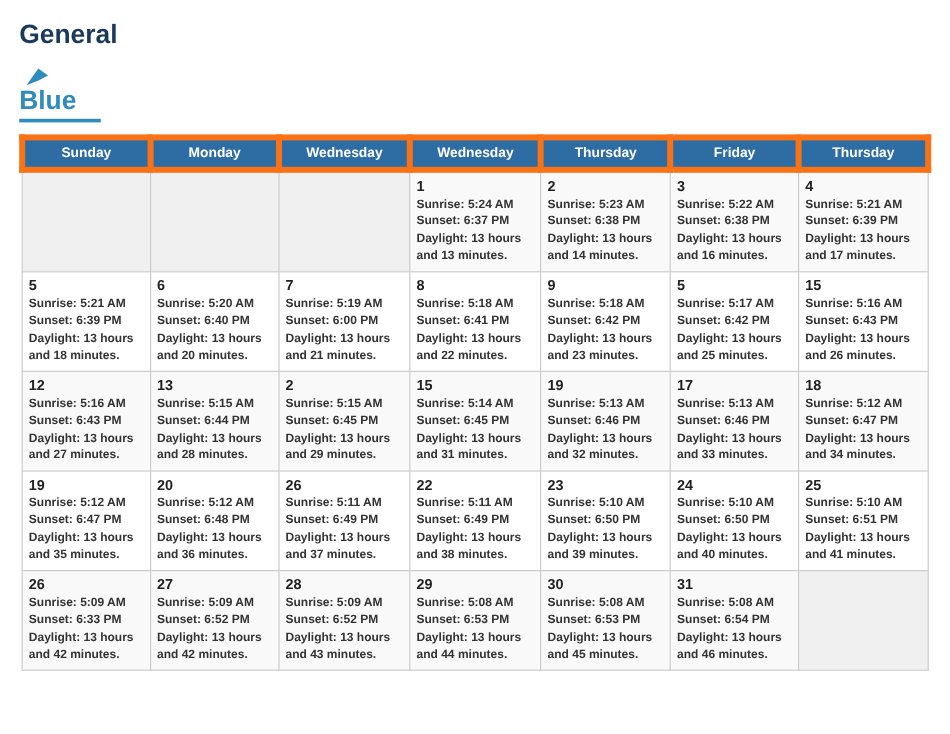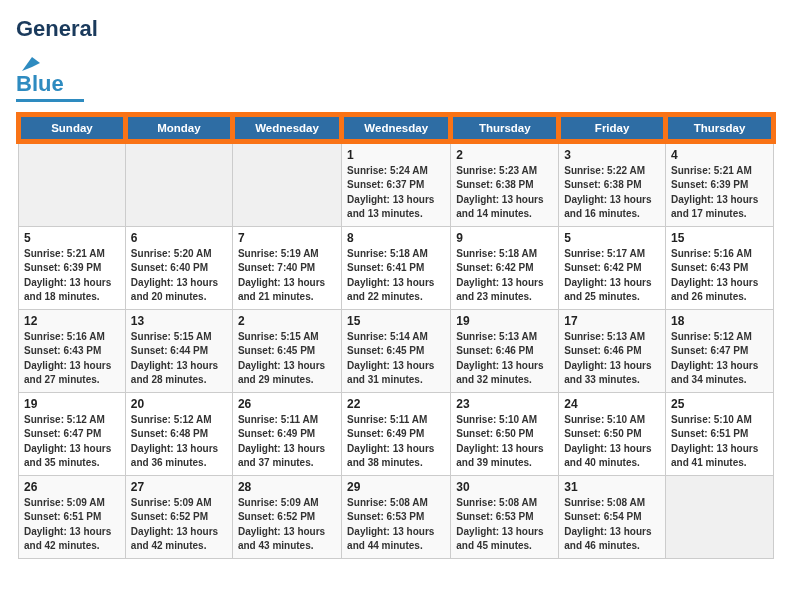--- a/index.html
+++ b/index.html
@@ -155,21 +155,21 @@
         <td>
           <span class="day-num">6</span>
           <div class="day-info">Sunrise: 5:20 AM
 Sunset: 6:40 PM
 Daylight: 13 hours
 and 20 minutes.</div>
         </td>
         <td>
           <span class="day-num">7</span>
           <div class="day-info">Sunrise: 5:19 AM
-Sunset: 7:40 PM
+Sunset: 6:00 PM
 Daylight: 13 hours
 and 21 minutes.</div>
         </td>
         <td>
           <span class="day-num">8</span>
           <div class="day-info">Sunrise: 5:18 AM
 Sunset: 6:41 PM
 Daylight: 13 hours
 and 22 minutes.</div>
         </td>
@@ -294,21 +294,21 @@
           <div class="day-info">Sunrise: 5:10 AM
 Sunset: 6:51 PM
 Daylight: 13 hours
 and 41 minutes.</div>
         </td>
       </tr>
       <tr>
         <td>
           <span class="day-num">26</span>
           <div class="day-info">Sunrise: 5:09 AM
-Sunset: 6:51 PM
+Sunset: 6:33 PM
 Daylight: 13 hours
 and 42 minutes.</div>
         </td>
         <td>
           <span class="day-num">27</span>
           <div class="day-info">Sunrise: 5:09 AM
 Sunset: 6:52 PM
 Daylight: 13 hours
 and 42 minutes.</div>
         </td>

